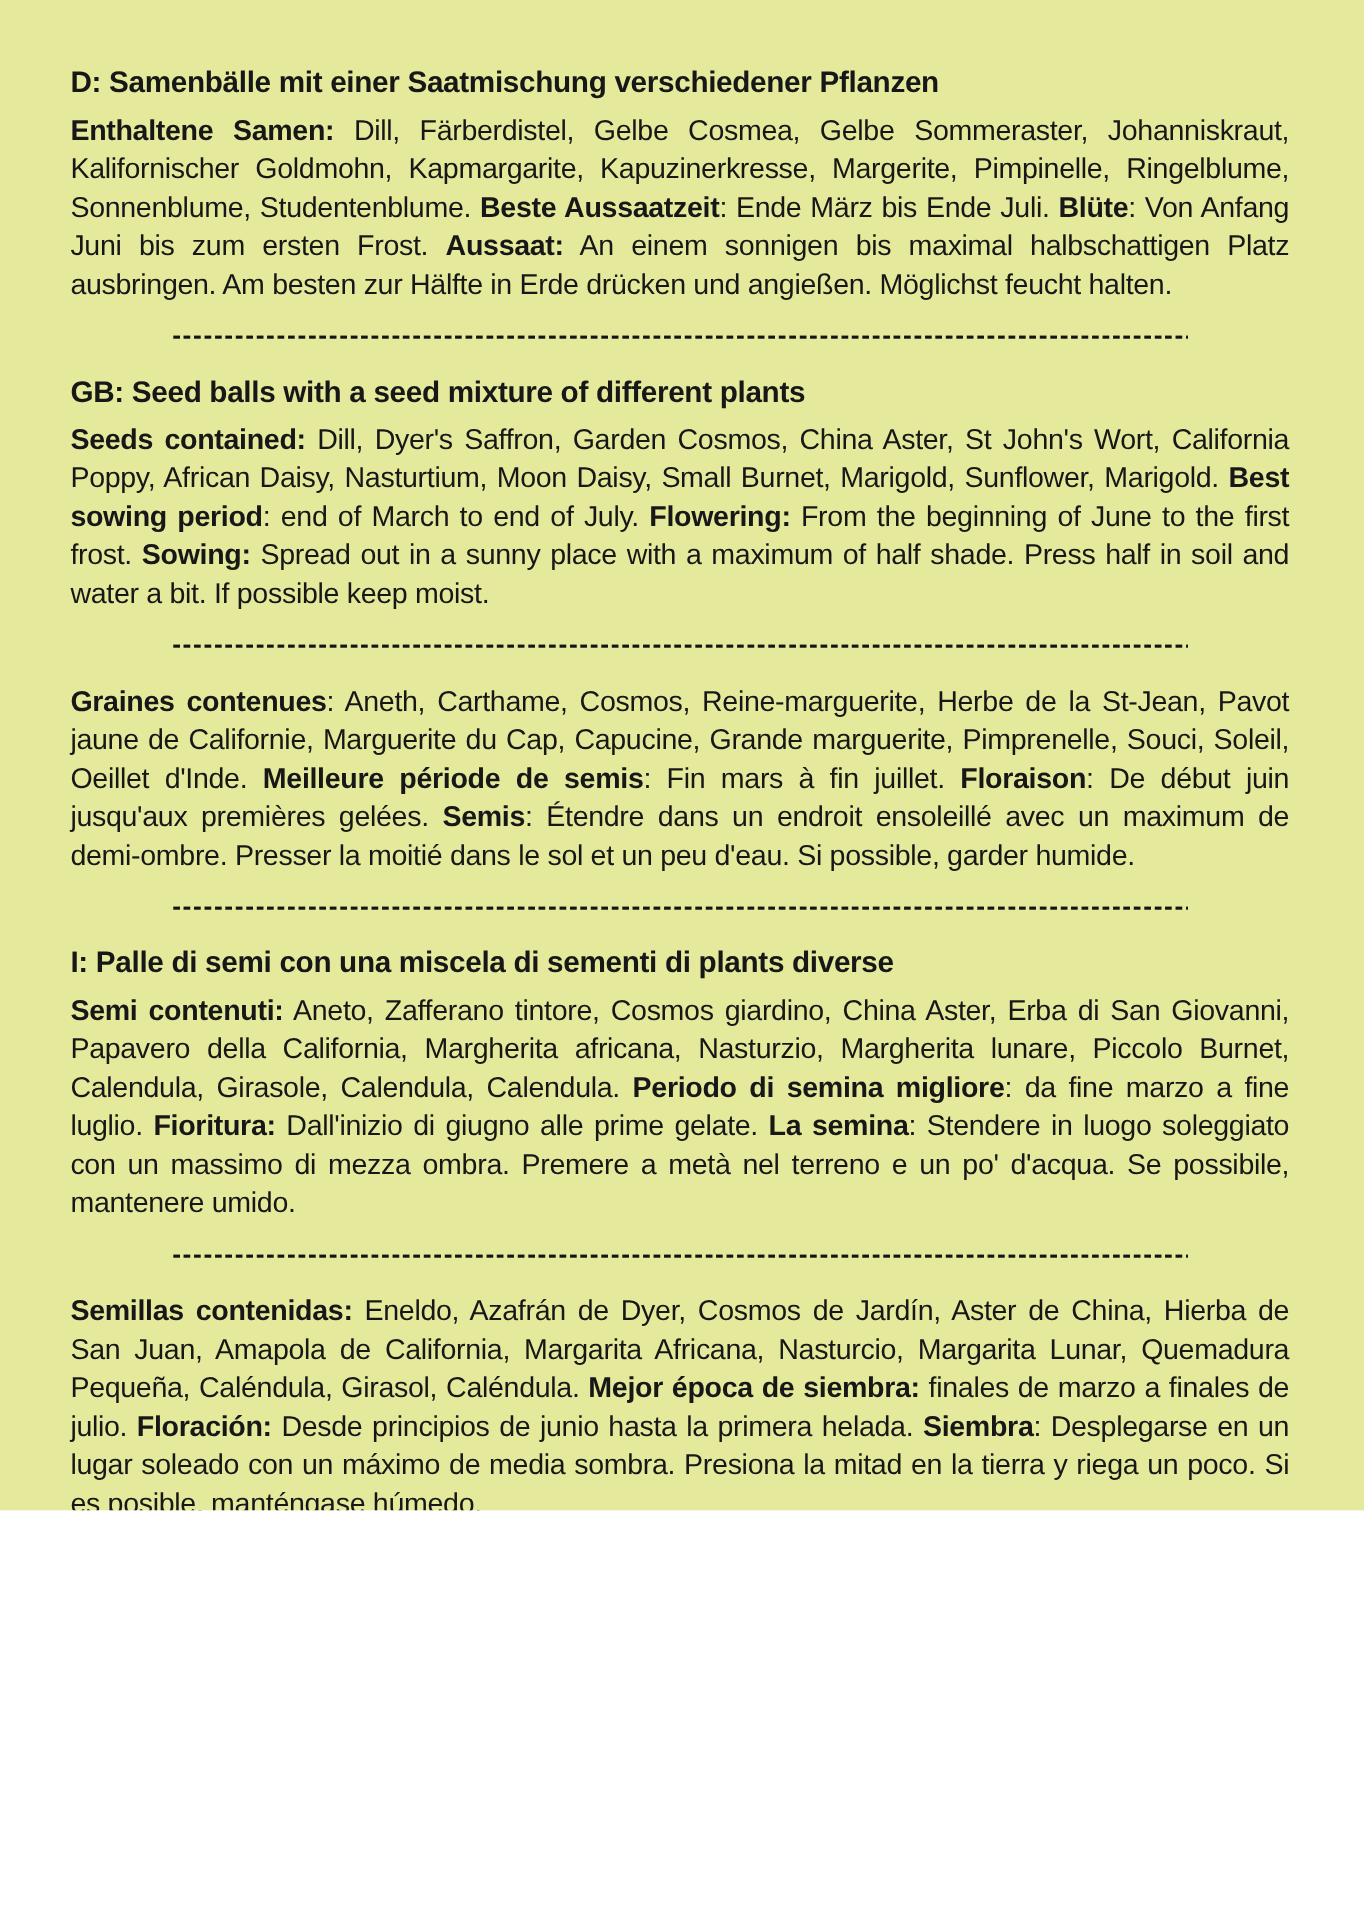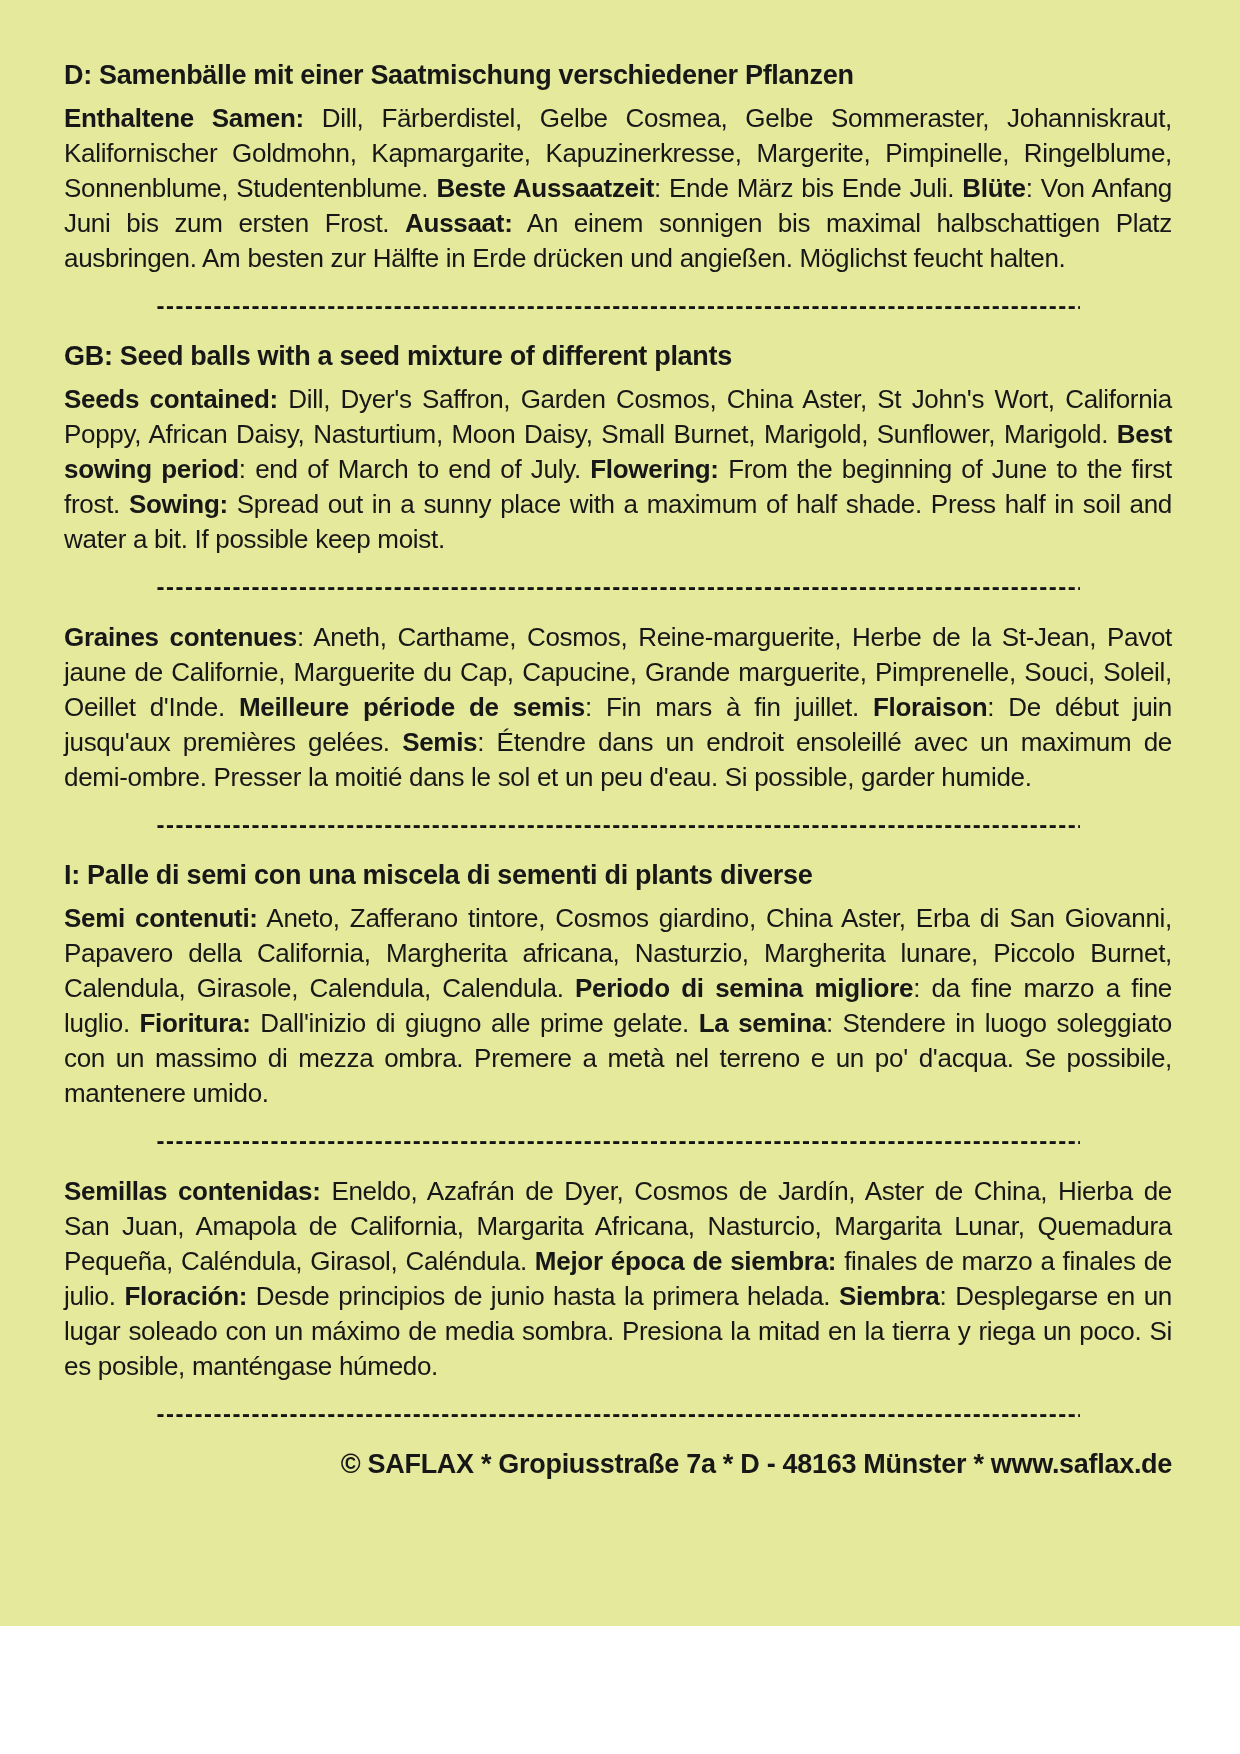--- a/index.html
+++ b/index.html
@@ -1,19 +1,19 @@
 <!DOCTYPE html>
 <html><head>
 <meta charset="utf-8">
 <style>
   html, body { margin: 0; padding: 0; }
   .page {
     position: relative;
     width: 1240px;
-    height: 1626px;
+    height: 1373px;
     box-sizing: border-box;
     background: #e5e99b;
     color: #171717;
     font-family: "Liberation Sans", sans-serif;
     padding: 58px 68px 6px 64px;
     overflow: hidden;
   }
   .lang-section h2 {
     font-size: 27px;
     font-weight: bold;

